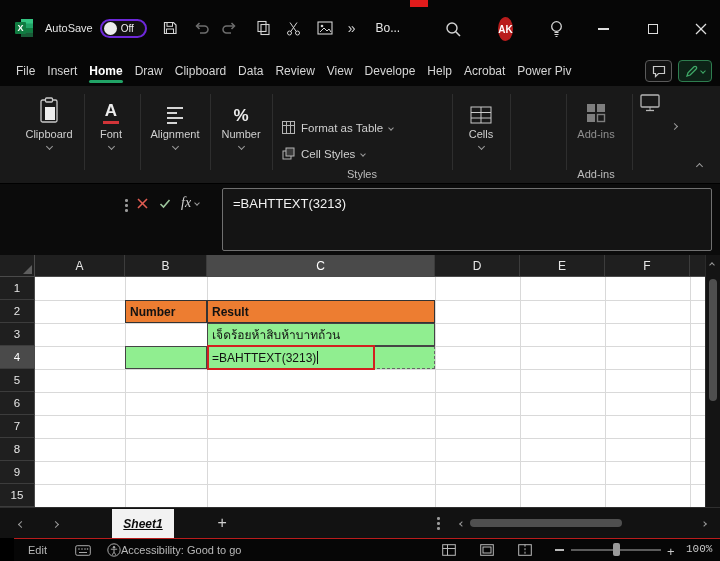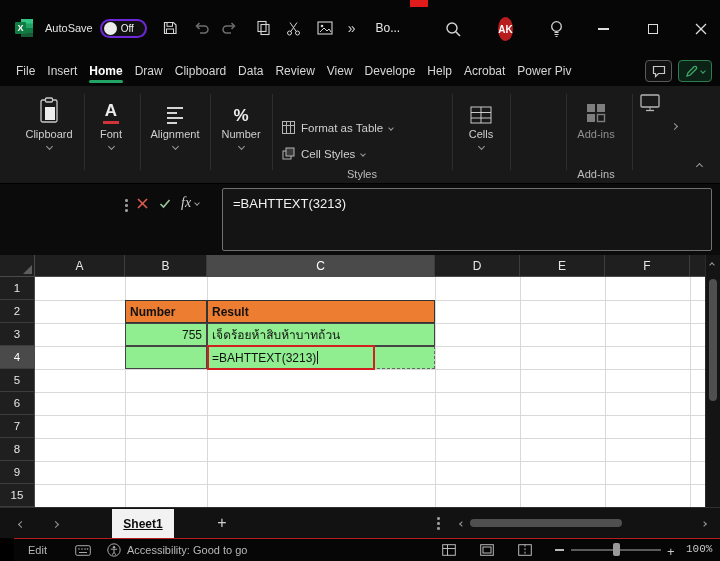--- a/index.html
+++ b/index.html
@@ -77,21 +77,21 @@
   .cell.num{justify-content:flex-end;}
   .cell.editing{border:1px solid #444;border-bottom:1px dashed #666;border-right:1px dashed #666;}
   .cursor-bar{display:inline-block;width:1px;height:13px;background:#111;margin-left:1px;}
   .annotation-box{position:absolute;left:172px;top:68px;width:168px;height:25px;border:2.5px solid #D21F1F;z-index:6;pointer-events:none;}
 
   
   .vscroll{position:absolute;left:705px;top:255px;width:15px;height:252px;background:#141414;border-left:1px solid #2a2a2a;}
   .vthumb{position:absolute;left:3px;top:24px;width:8px;height:122px;background:#4f4f4f;border-radius:4px;cursor:grab;}
 
   
-  .sheetbar{position:absolute;top:507px;left:0;width:720px;height:31px;background:#121212;border-top:1px solid #2f2f2f;}
+  .sheetbar{position:absolute;top:507px;left:0;width:720px;height:31px;background:#121212;border-top:1px solid #2f2f2f;font-style:italic;}
   .sheettab{position:absolute;left:112px;top:1px;height:30px;width:62px;background:#f2f2f2;display:flex;align-items:center;justify-content:center;font-size:12px;color:#0b0b0b;font-weight:bold;text-decoration:underline;cursor:pointer;}
   .addsheet{position:absolute;left:213px;top:6px;width:18px;height:18px;color:#cfcfcf;font-size:16px;display:flex;align-items:center;justify-content:center;cursor:pointer;}
   .sb-dots{position:absolute;left:437px;top:9px;display:flex;flex-direction:column;gap:2.5px;cursor:pointer;}
   .sb-dots i{width:2.5px;height:2.5px;border-radius:50%;background:#9a9a9a;}
   .hthumb{position:absolute;left:470px;top:11px;width:152px;height:8px;background:#4f4f4f;border-radius:4px;cursor:grab;}
   .navbtn{position:absolute;top:9px;width:14px;height:14px;display:flex;align-items:center;justify-content:center;background:none;border:none;cursor:pointer;}
 
   
   .statusbar{position:absolute;top:538px;left:0;width:720px;height:23px;background:#060606;border-top:1px solid #b91c1c;display:flex;align-items:center;font-size:11px;color:#b8b8b8;margin-left:14px;}
   .sb-item{display:flex;align-items:center;cursor:pointer;}
@@ -388,21 +388,20 @@
     <div class="hline" style="top:69px;"></div>
     <div class="hline" style="top:92px;"></div>
     <div class="hline" style="top:115px;"></div>
     <div class="hline" style="top:138px;"></div>
     <div class="hline" style="top:161px;"></div>
     <div class="hline" style="top:184px;"></div>
     <div class="hline" style="top:207px;"></div>
 
     <div class="cell orange" style="left:90px;top:23px;width:82px;height:23px;">Number</div>
     <div class="cell orange" style="left:172px;top:23px;width:228px;height:23px;">Result</div>
-    <div class="cell green num" style="left:90px;top:46px;width:82px;height:23px;">755</div>
     <div class="cell green" style="left:172px;top:46px;width:228px;height:23px;">เจ็ดร้อยห้าสิบห้าบาทถ้วน</div>
     <div class="cell green" style="left:90px;top:69px;width:82px;height:23px;"></div>
     <div class="cell green editing" style="left:172px;top:69px;width:228px;height:23px;">
       <span>=BAHTTEXT(3213)</span>
       <span class="cursor-bar"></span>
     </div>
     <div class="annotation-box"></div>
   </div>
 
   <div class="vscroll">
@@ -438,21 +437,21 @@
     <span class="sb-item" style="margin-left:28px;">
       <svg width="16" height="11">
           <rect x="0.7" y="0.7" width="14.6" height="9.6" rx="1.5" fill="none" stroke="#a8a8a8"></rect>
           <line x1="4" y1="7.5" x2="12" y2="7.5" stroke="#a8a8a8"></line>
           <circle cx="4" cy="4" r="0.8" fill="#a8a8a8"></circle>
           <circle cx="7" cy="4" r="0.8" fill="#a8a8a8"></circle>
           <circle cx="10" cy="4" r="0.8" fill="#a8a8a8"></circle>
           <circle cx="12.5" cy="4" r="0.8" fill="#a8a8a8"></circle>
         </svg>
     </span>
-    <span class="sb-item" style="margin-left:16px;gap:6px;">
+    <span class="sb-item" style="margin-left:16px;gap:0;">
       <svg width="14" height="14">
           <circle cx="7" cy="7" r="6.2" fill="none" stroke="#a8a8a8"></circle>
           <circle cx="7" cy="4.3" r="1.2" fill="#a8a8a8"></circle>
           <path d="M3.8 6.2 h6.4 M7 6.2 v3 M7 9.2 l-1.8 2.6 M7 9.2 l1.8 2.6" stroke="#a8a8a8" fill="none"></path>
         </svg>
       <span>Accessibility: Good to go</span>
     </span>
 
     <span class="sb-item" style="position:absolute;left:428px;">
       <svg width="14" height="12">

